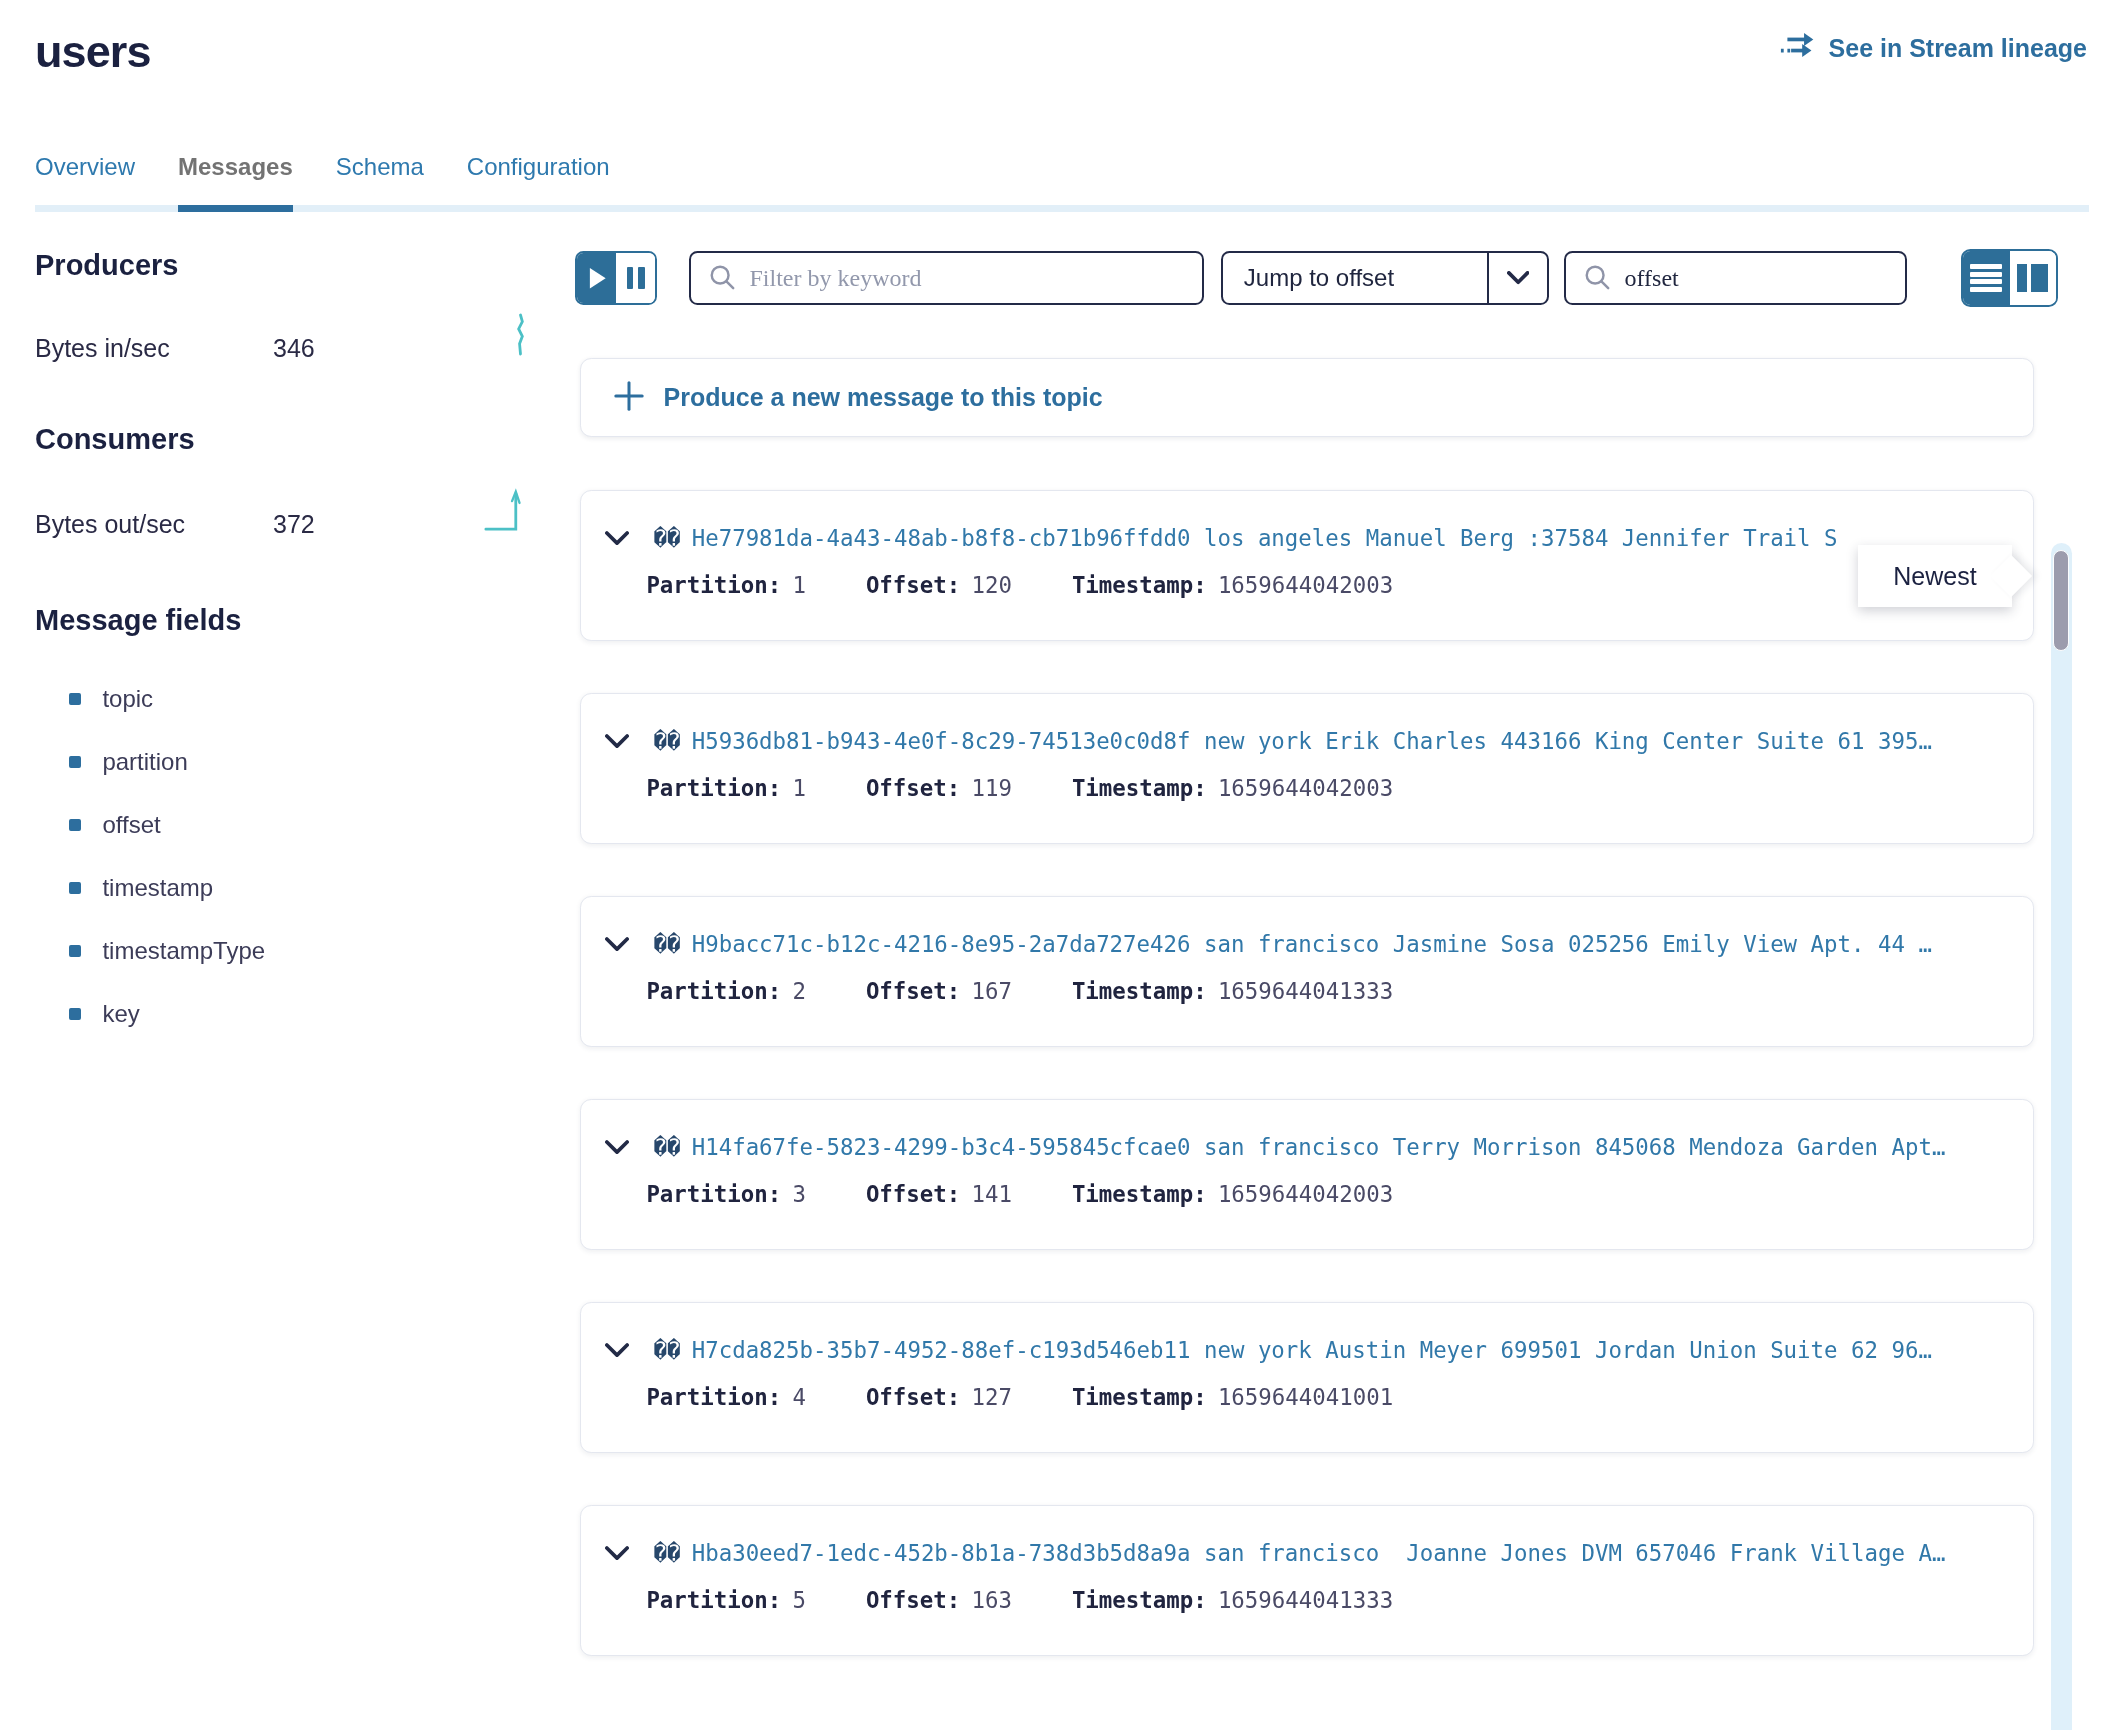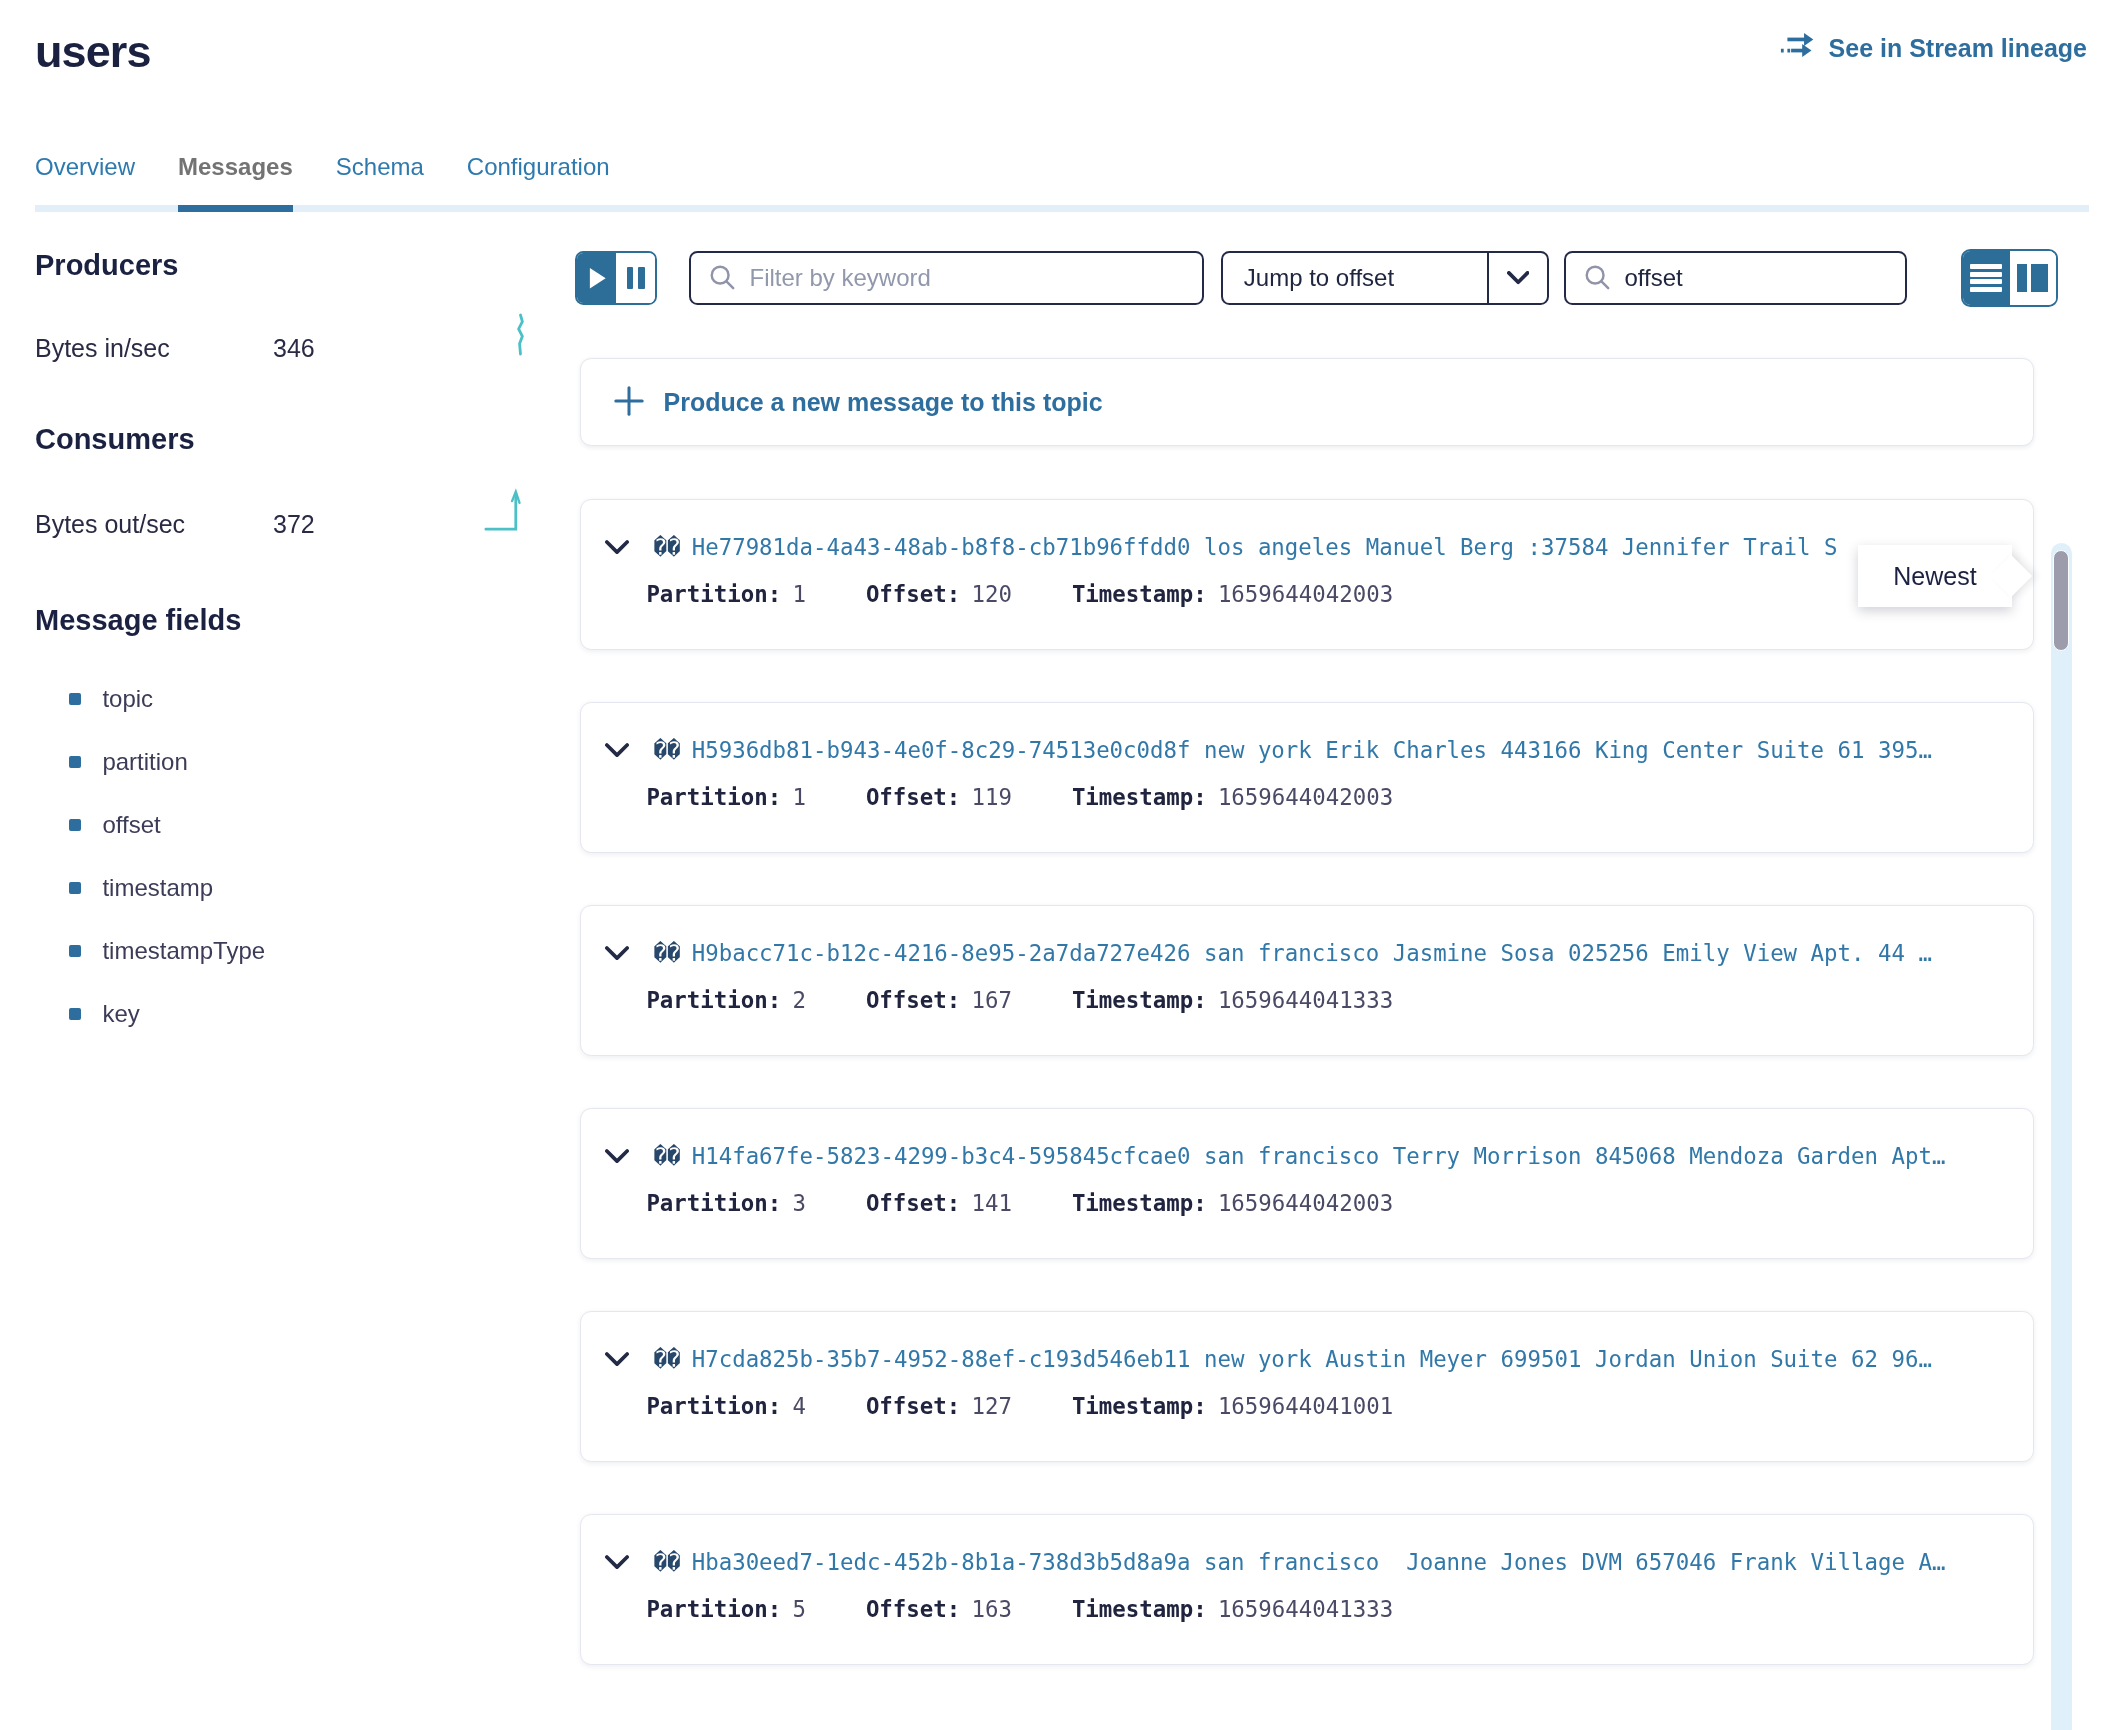--- a/index.html
+++ b/index.html
@@ -41,39 +41,39 @@
   .toolbar { display:flex; align-items:center; height:58px; }
   .playpause { margin-left:9.3px; width:82px; height:54px; border:2.8px solid #2D6E98; border-radius:8.4px; display:flex; overflow:hidden; cursor:pointer; flex-shrink:0; }
   .pp-half { flex:1; display:flex; align-items:center; justify-content:center; }
   .pp-play { background:#2D6E98; }
   .pp-pause { background:#fff; }
   .pause-bars { display:flex; gap:4.7px; }
   .pause-bars span { display:block; width:6.5px; height:22.4px; background:#2D6E98; border-radius:0.9px; }
 
   .tb-input { height:54px; border:2.8px solid #232A47; border-radius:8.4px; display:flex; align-items:center; background:#fff; }
   .filter-box { margin-left:32px; width:515px; padding:0 17px; gap:11.2px; }
-  .filter-box input, .offset-box input { border:none; outline:none; font-size:24px; color:#20263F; width:100%; font-family:Liberation Sans, sans-serif; background:transparent; }
+  .filter-box input, .offset-box input { border:none; outline:none; font-size:24px; color:#20263F; width:100%; font-family:Liberation Serif, serif; background:transparent; }
   .filter-box input::placeholder { color:#9298AC; }
   .jump-box { margin-left:17px; width:328px; padding:0; }
   .jump-label { flex:1; padding-left:20.5px; font-size:24px; color:#20263F; }
   .jump-divider { width:2.8px; align-self:stretch; background:#232A47; }
   .jump-chevron { width:58px; display:flex; align-items:center; justify-content:center; cursor:pointer; }
   .offset-box { margin-left:15px; width:343px; padding:0 17px; gap:11.2px; }
 
   .view-toggle { margin-left:auto; width:97px; height:58px; border:2.8px solid #2D6E98; border-radius:9.3px; display:flex; overflow:hidden; flex-shrink:0; }
   .vt-half { flex:1; display:flex; align-items:center; justify-content:center; cursor:pointer; }
   .vt-list { background:#2D6E98; }
   .vt-cols { background:#fff; }
   .list-icon span { display:block; width:32px; height:4.7px; background:#fff; margin:2.8px 0; border-radius:0.9px; }
   .cols-icon { display:flex; gap:4.7px; }
   .cols-icon .c1 { width:9.3px; height:28px; background:#2D6E98; }
   .cols-icon .c2 { width:17px; height:28px; background:#2D6E98; }
 
   
-  .produce-card { margin-top:51px; margin-left:14px; width:1454px; height:88px; border:1.9px solid #E4E7EF; border-radius:11.2px; box-shadow:0 1.9px 4.7px rgba(30,40,70,.08); display:flex; align-items:center; padding-left:32px; gap:18.6px; cursor:pointer; background:#fff; }
+  .produce-card { margin-top:51px; margin-left:14px; width:1454px; height:79px; border:1.9px solid #E4E7EF; border-radius:11.2px; box-shadow:0 1.9px 4.7px rgba(30,40,70,.08); display:flex; align-items:center; padding-left:32px; gap:18.6px; cursor:pointer; background:#fff; }
   .produce-label { color:#2D6E9E; font-size:25px; font-weight:bold; }
 
   
   .messages { margin-top:53px; margin-left:14px; display:flex; flex-direction:column; gap:52px; }
   .msg-card { width:1454px; height:151px; border:1.9px solid #E4E7EF; border-radius:11.2px; box-shadow:0 1.9px 5.6px rgba(30,40,70,.07); padding:34px 15px 0 22.4px; background:#fff; }
   .msg-key-row { display:flex; align-items:center; }
   .chevron-btn { cursor:pointer; display:flex; align-items:center; flex-shrink:0; padding:3.7px 1.9px; }
   .key-prefix { margin-left:22.4px; font-family:"DejaVu Sans Mono",monospace; font-size:22.4px; color:#27476B; white-space:pre; }
   .key-text { margin-left:11.2px; font-family:"DejaVu Sans Mono",monospace; font-size:22.4px; color:#3178A9; white-space:pre; overflow:hidden; cursor:pointer; }
   .msg-meta { margin-top:21.4px; margin-left:43px; display:flex; gap:60px; font-family:"DejaVu Sans Mono",monospace; font-size:22.4px; color:#4A4A66; }

